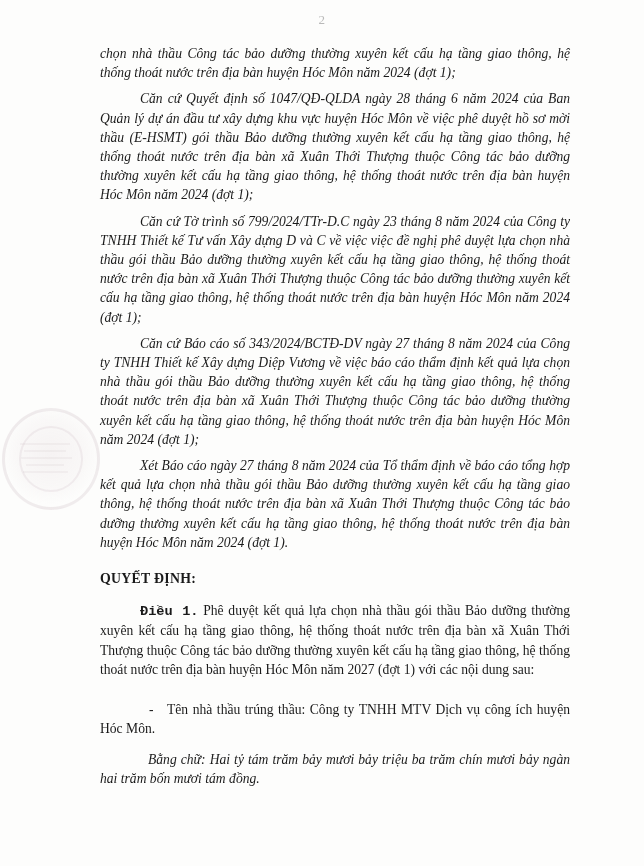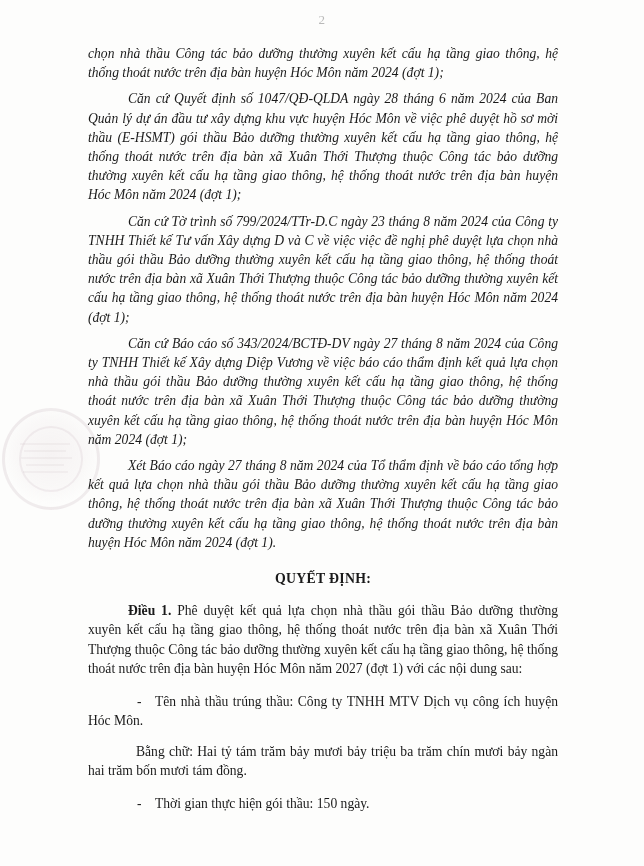--- a/index.html
+++ b/index.html
@@ -58,21 +58,21 @@
     left: 0;
     width: 100%;
     text-align: center;
     font-size: 13px;
     color: #b9b9b9;
     letter-spacing: 0.5px;
   }
 
   .content {
     position: absolute;
-    left: 88px;
+    left: 100px;
     top: 44px;
     width: 470px;
     font-size: 13.6px;
     line-height: 19.2px;
     text-align: justify;
   }
 
   p {
     margin: 0;
   }
@@ -80,58 +80,60 @@
   .para-italic {
     font-style: italic;
     text-indent: 40px;
     margin-bottom: 7px;
   }
   .para-italic.no-indent {
     text-indent: 0;
   }
 
   .heading {
-    text-align: center;
+    text-align: left;
     font-weight: bold;
     font-style: normal;
     font-size: 13.8px;
     letter-spacing: 0.3px;
     margin-top: 17px;
     margin-bottom: 13px;
   }
 
   .para-plain {
     font-style: normal;
     text-indent: 40px;
     margin-bottom: 6px;
   }
 
   .bullet-row {
     display: block;
     font-style: normal;
-    margin-top: 14px;
+    margin-top: 21px;
     padding-left: 0;
     text-indent: 0;
   }
   .bullet-row .dash {
     display: inline-block;
     width: 18px;
     margin-left: 49px;
   }
   .bullet-text {
     font-style: normal;
   }
 
   .sub-italic {
+    font-style: italic;
     text-indent: 48px;
     margin-top: 11px;
   }
 
   .article-lead {
     font-weight: bold;
+    font-family: Liberation Mono, monospace;
   }
 </style>
 </head>
 <body>
 
 <div id="page">
 
   <div class="stamp-bleed"></div>
   <svg class="stamp-lines" viewBox="0 0 62 44">
     <g stroke="rgba(170,145,155,0.22)" stroke-width="1.4" fill="none">
@@ -160,16 +162,15 @@
     <p class="heading">QUYẾT ĐỊNH:</p>
 
     <p class="para-plain"><span class="article-lead">Điều 1.</span><span> Phê duyệt kết quả lựa chọn nhà thầu gói thầu Bảo dưỡng thường xuyên kết cấu hạ tầng giao thông, hệ thống thoát nước trên địa bàn xã Xuân Thới Thượng thuộc Công tác bảo dưỡng thường xuyên kết cấu hạ tầng giao thông, hệ thống thoát nước trên địa bàn huyện Hóc Môn năm 2027 (đợt 1) với các nội dung sau:</span></p>
 
     <p class="bullet-row"><span class="dash">-</span><span class="bullet-text">Tên nhà thầu trúng thầu: Công ty TNHH MTV Dịch vụ công ích huyện Hóc Môn.</span></p>
 
 
     <p class="sub-italic">Bằng chữ: Hai tỷ tám trăm bảy mươi bảy triệu ba trăm chín mươi bảy ngàn hai trăm bốn mươi tám đồng.</p>
 
 
-    <p class="bullet-row"><span class="dash">-</span><span class="bullet-text">Thời gian thực hiện gói thầu: 150 ngày.</span></p>
 
   </div>
 </div>
 
 </body></html>

